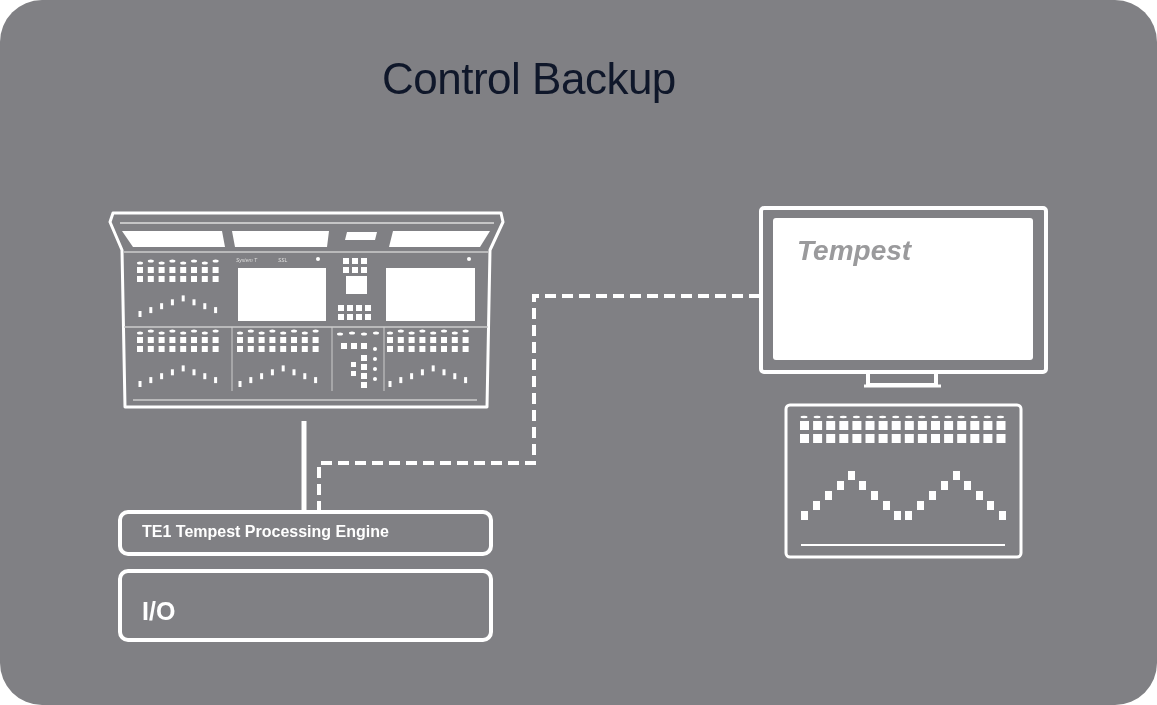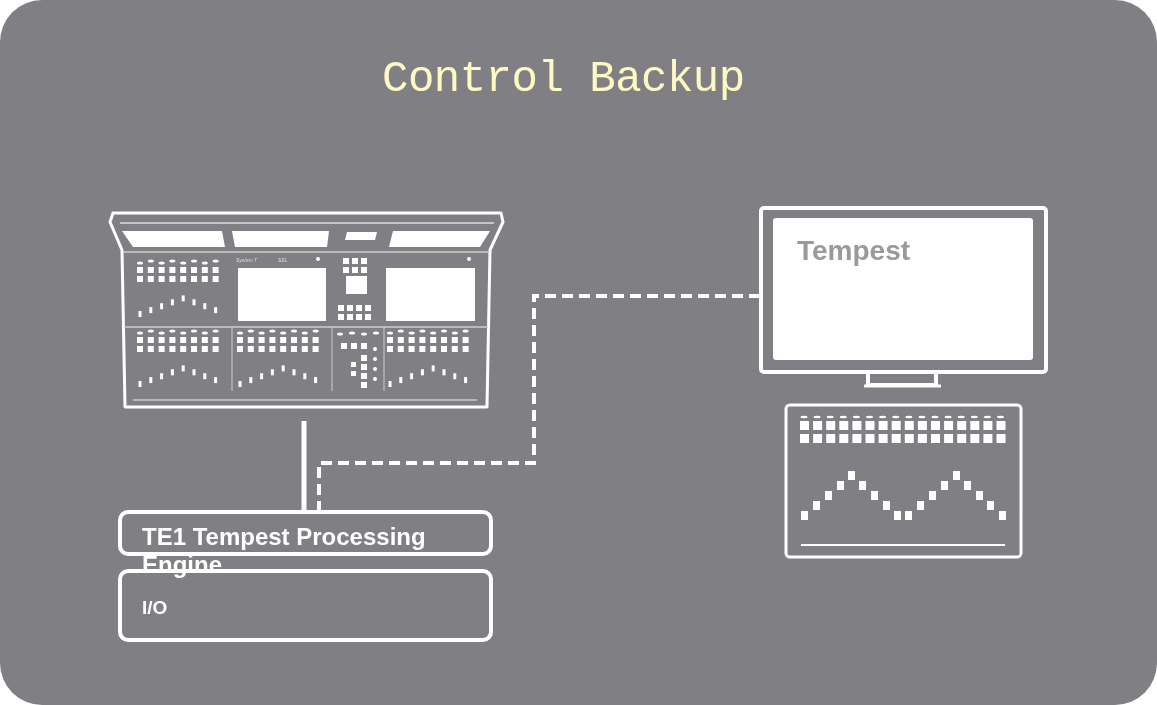--- a/index.html
+++ b/index.html
@@ -1,24 +1,24 @@
 <!DOCTYPE html>
 <html><head>
 <meta charset="utf-8">
 <style>
   html, body { margin: 0; padding: 0; background: #ffffff; }
   body { width: 1157px; height: 705px; position: relative; overflow: hidden; font-family: "Liberation Sans", sans-serif; }
   #panel { position: absolute; left: 0; top: 0; width: 1157px; height: 705px; background: #808084; border-radius: 42px; overflow: hidden; }
-  #title { position: absolute; left: 382px; top: 54px; font-size: 44px; color: #fef9c3; font-weight: normal; letter-spacing: -0.5px; white-space: nowrap; font-family: Liberation Mono, monospace; }
+  #title { position: absolute; left: 382px; top: 54px; font-size: 44px; color: #0f172a; font-weight: normal; letter-spacing: -0.5px; white-space: nowrap; }
   svg#diagram { position: absolute; left: 0; top: 0; }
   .box { position: absolute; border: 4px solid #ffffff; border-radius: 10px; box-sizing: border-box; color: #ffffff; font-weight: bold; }
-  #engine-box { left: 118px; top: 510px; width: 375px; height: 46px; font-size: 24px; padding: 9px 0 0 20px; }
-  #io-box { left: 118px; top: 569px; width: 375px; height: 73px; font-size: 19px; padding: 24px 0 0 20px; }
+  #engine-box { left: 118px; top: 510px; width: 375px; height: 46px; font-size: 16px; padding: 9px 0 0 20px; }
+  #io-box { left: 118px; top: 569px; width: 375px; height: 73px; font-size: 25px; padding: 24px 0 0 20px; }
   #app-text { position: absolute; left: 797px; top: 232px; font-size: 28px; font-weight: bold; color: #9a9a9c; line-height: 37px; }
-  #app-text div { white-space: nowrap; }
+  #app-text div { white-space: nowrap; font-style: italic; }
 </style>
 </head>
 <body>
 
 <div id="panel">
   <div id="title">Control Backup</div>
 
   <svg id="diagram" width="1157" height="705" viewBox="0 0 1157 705">
 
     <line x1="304" y1="421" x2="304" y2="512" stroke="#fff" stroke-width="5"></line>

